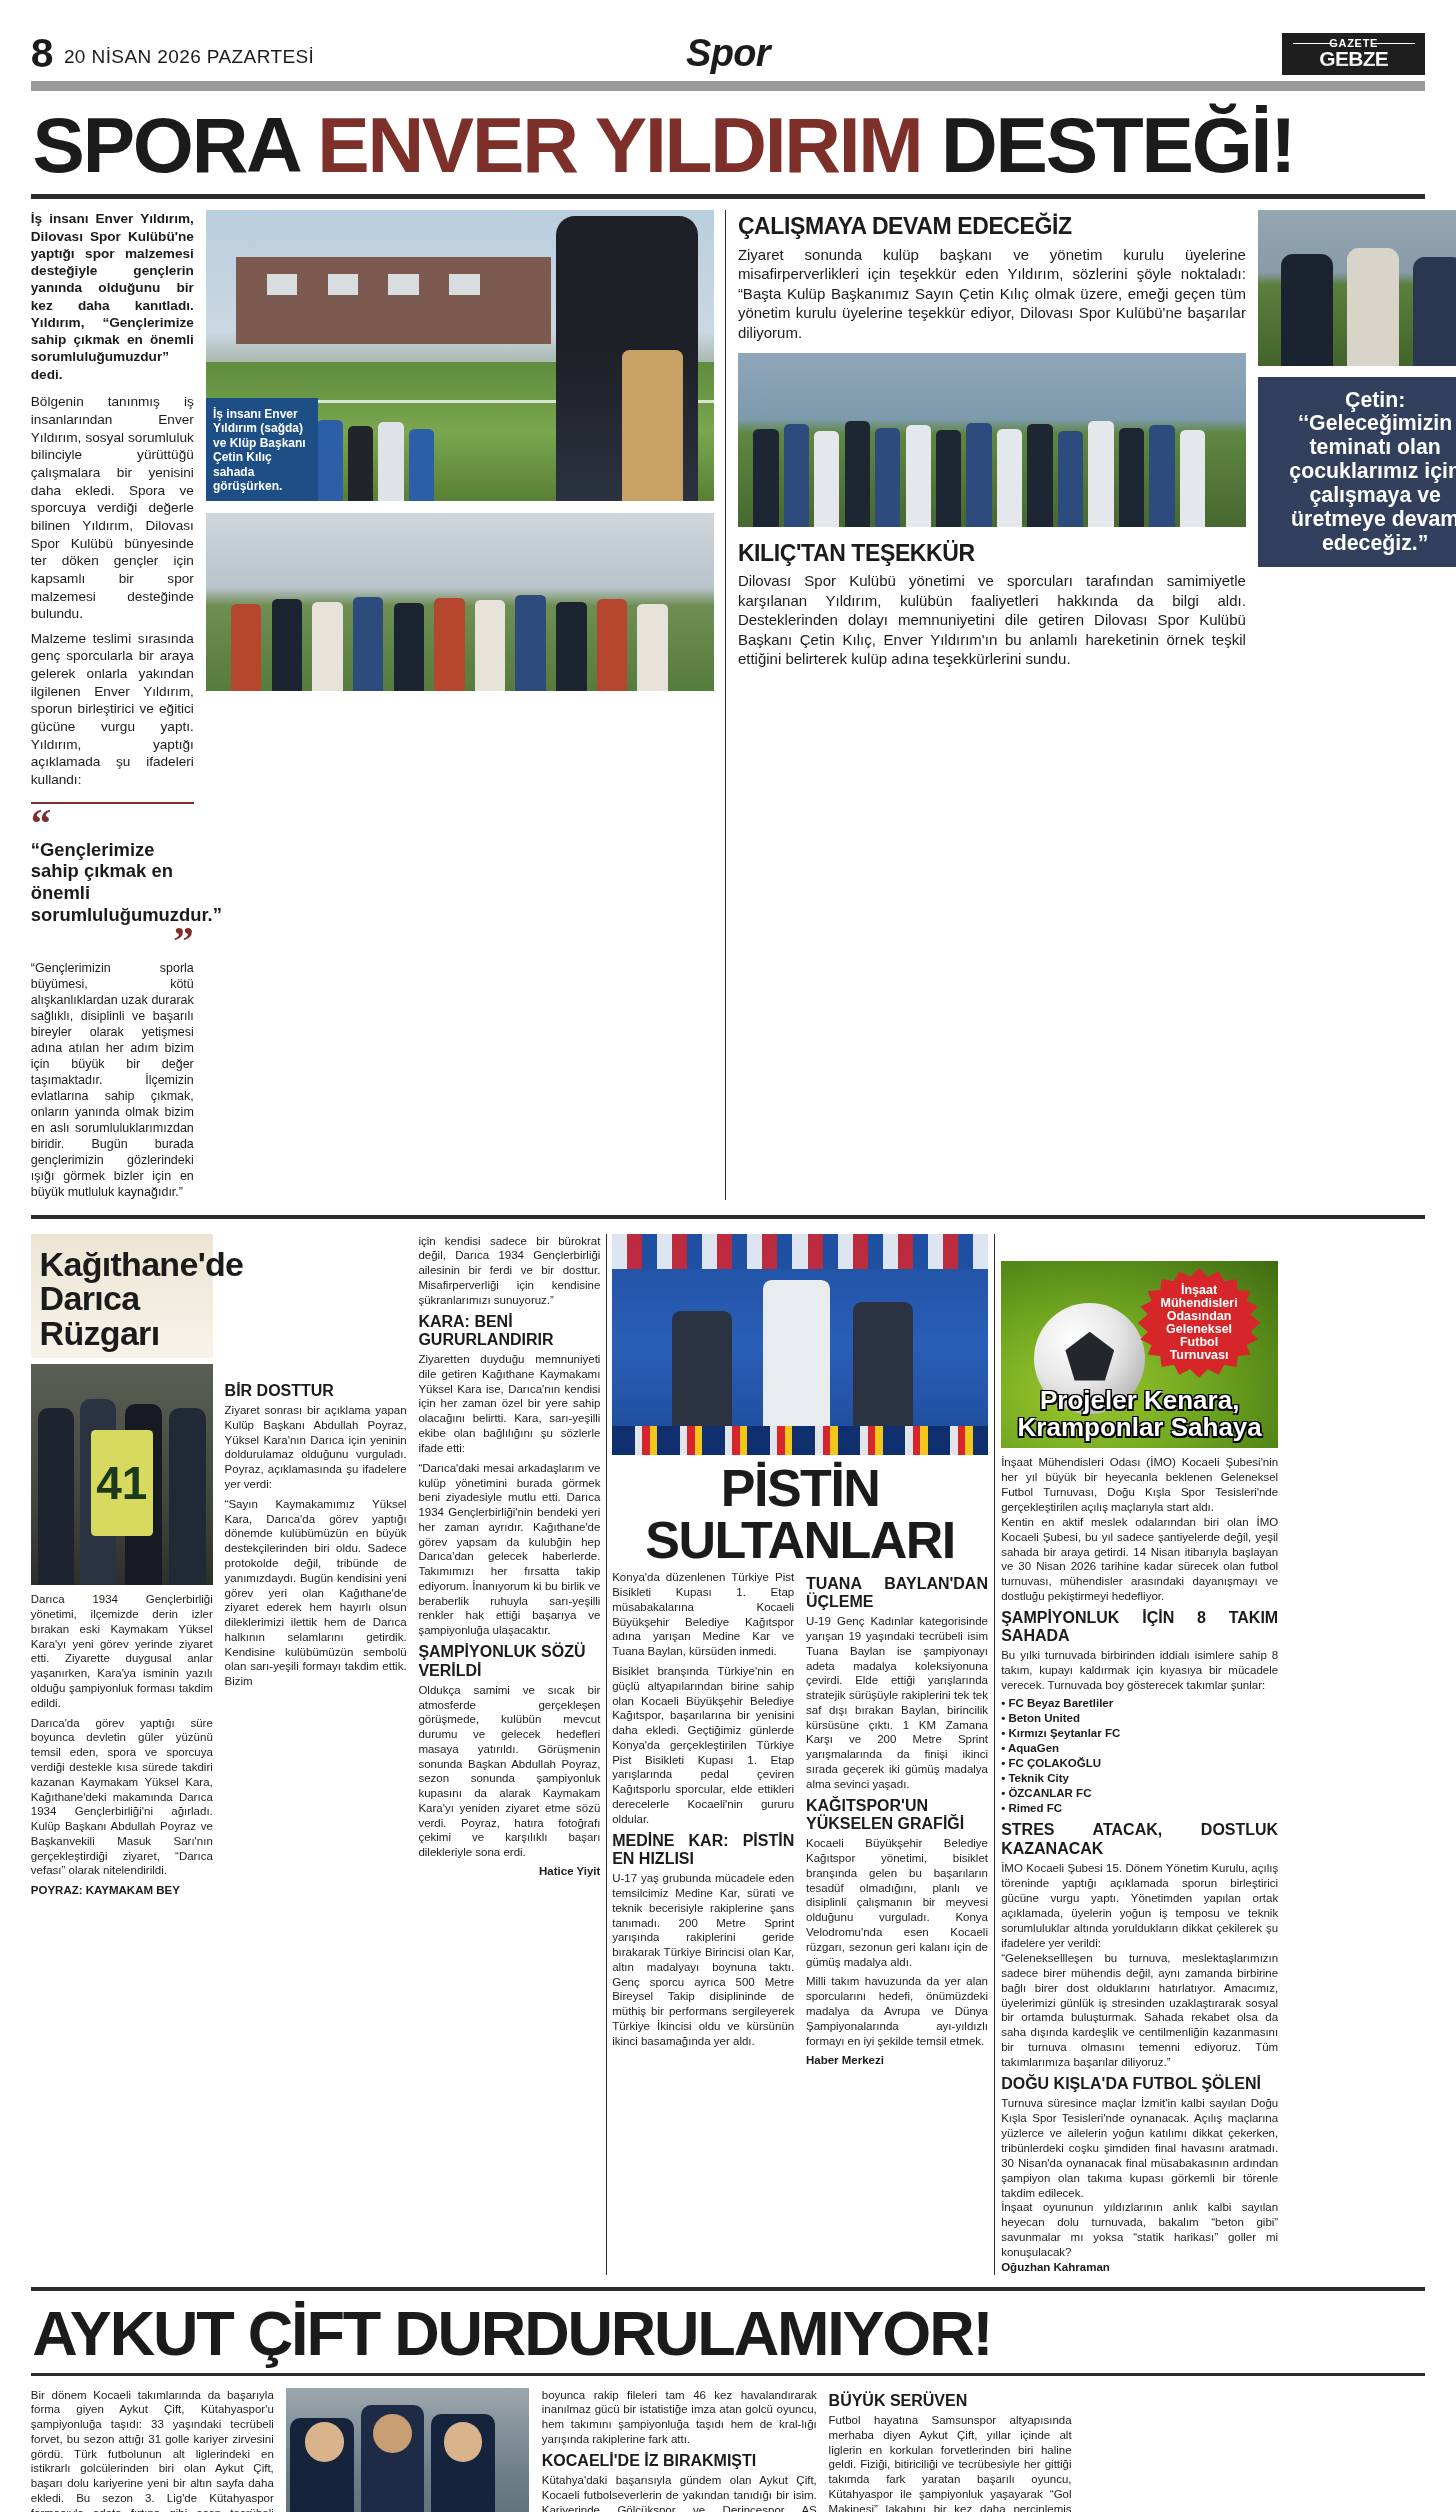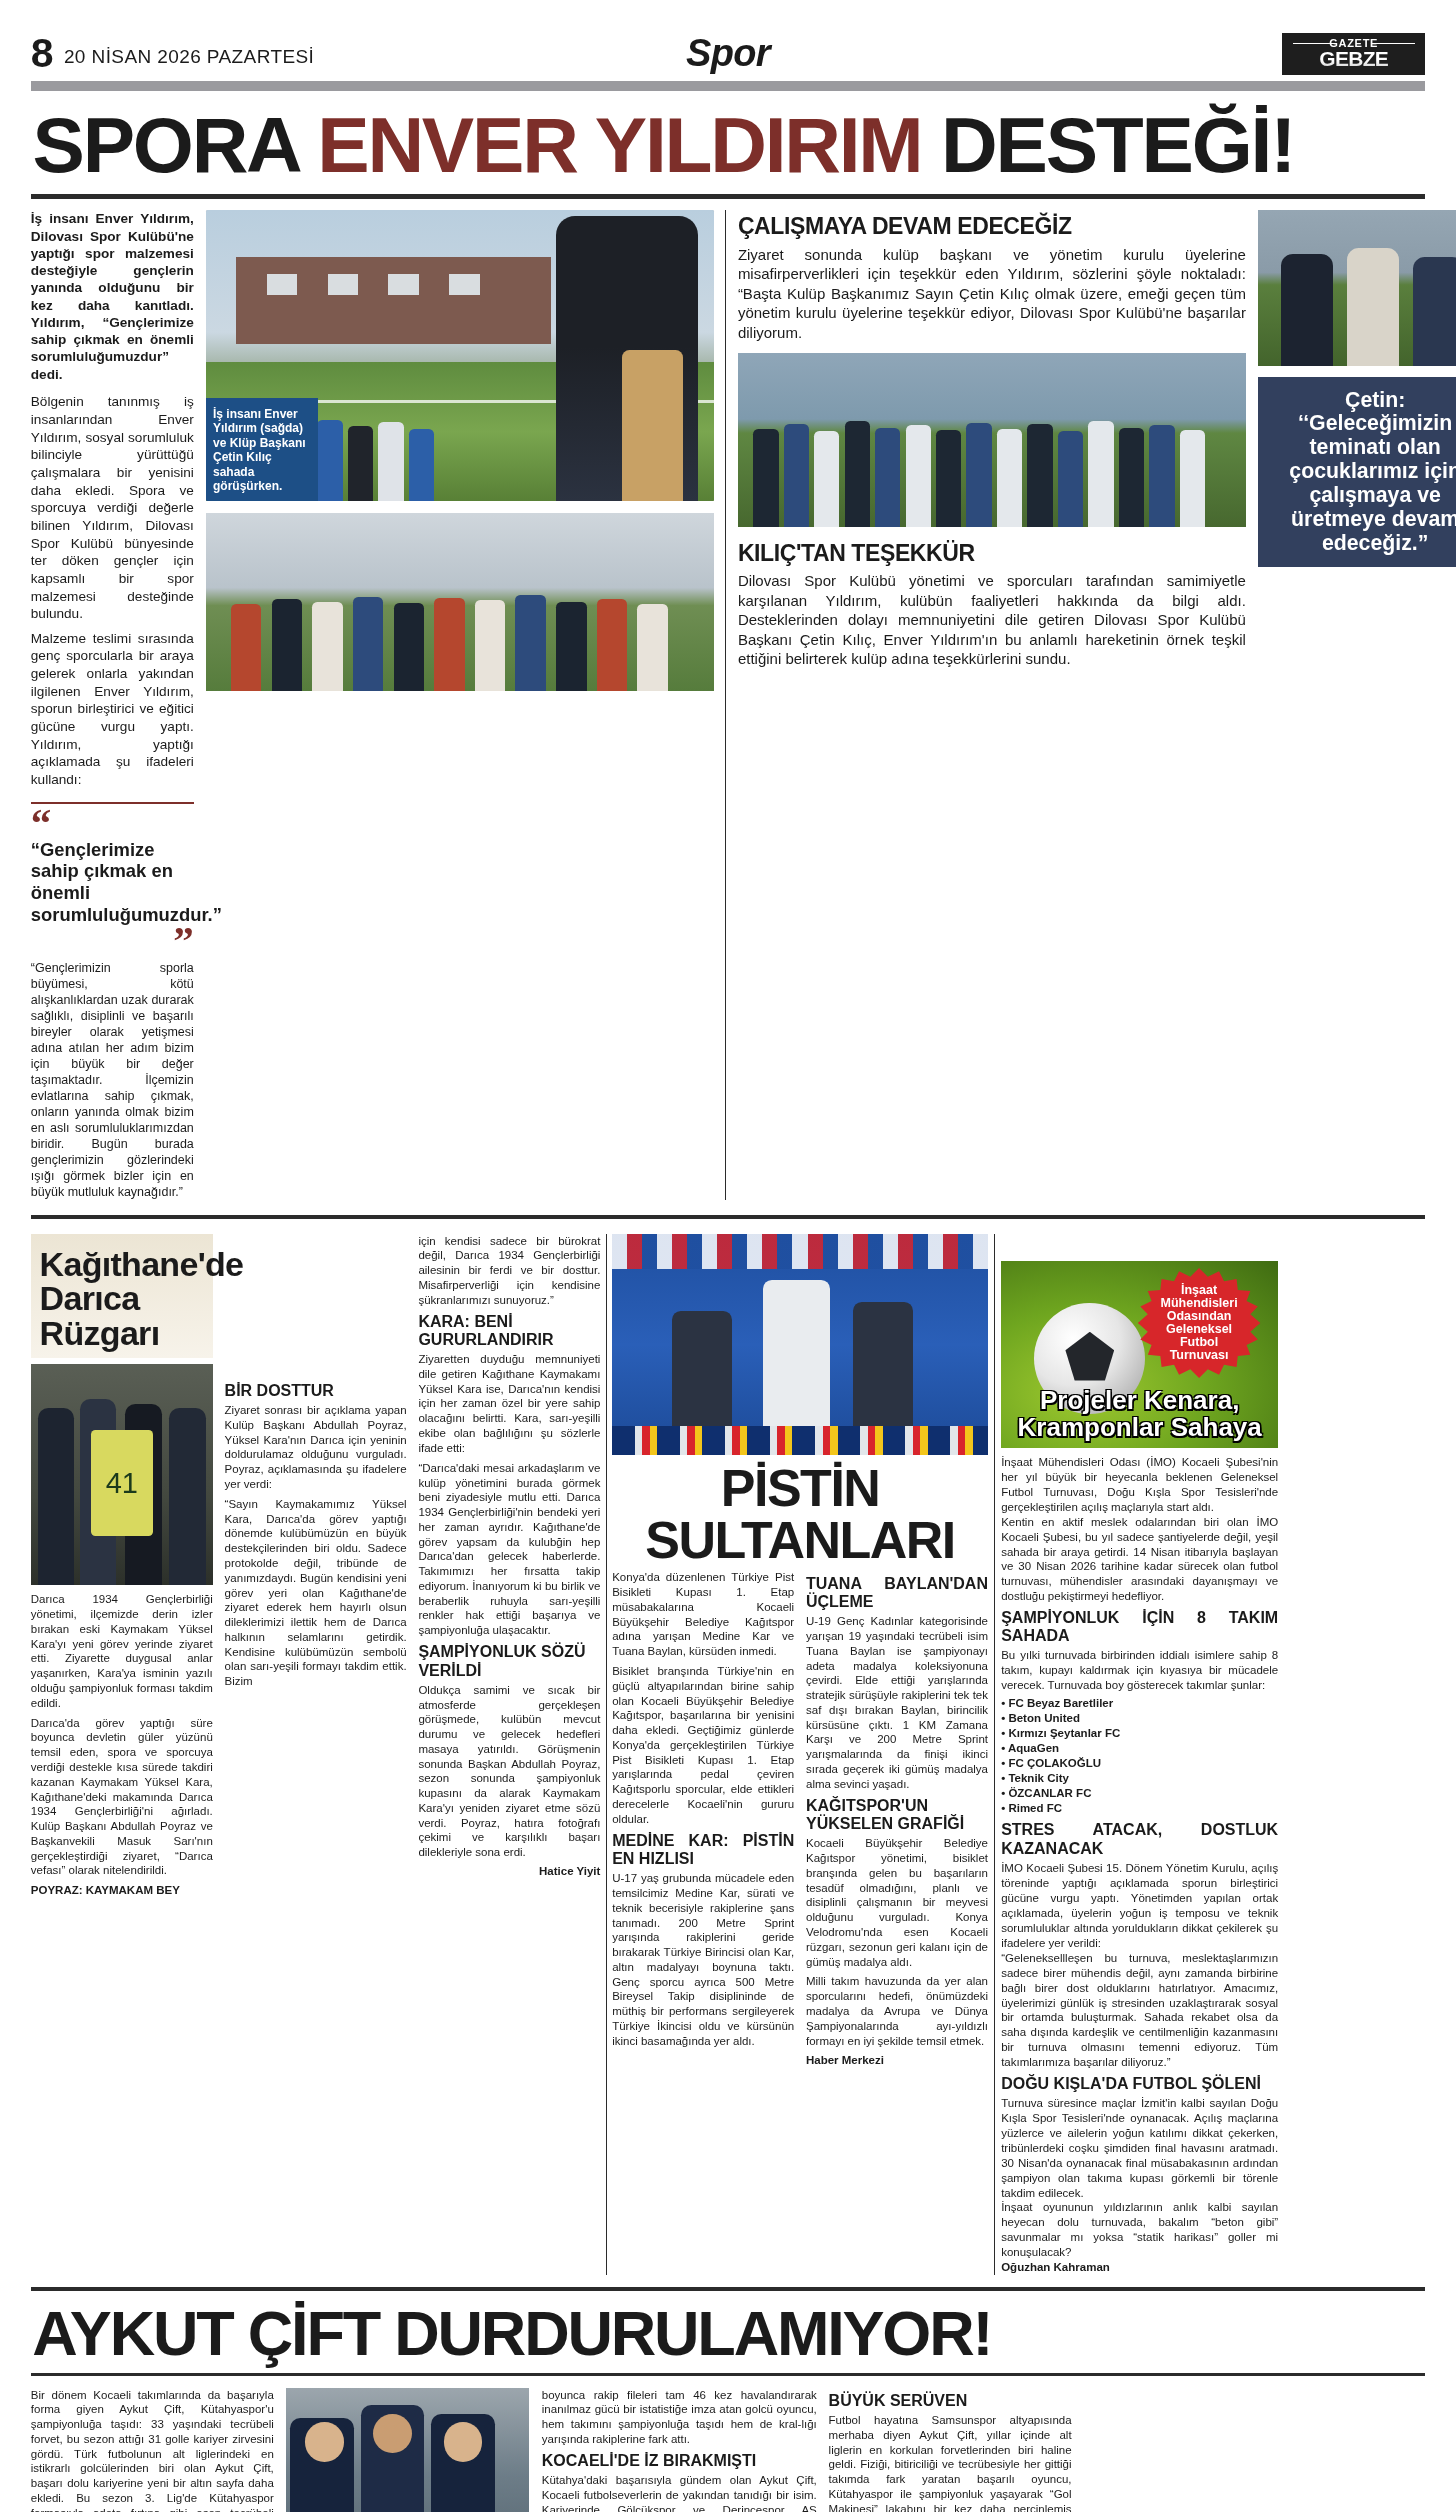--- a/index.html
+++ b/index.html
@@ -234,21 +234,21 @@
         <div>Kağıthane'de</div>
         <div>Darıca Rüzgarı</div>
       </div>
       <div class="ph" style="height:221px;margin:5.9px 0 7.4px 0;">
         <div style="position:absolute;inset:0;background:linear-gradient(180deg,#5a5f55 0%,#43483f 60%,#2c302a 100%);"></div>
         <div class="fig" style="left:4%;width:20%;height:80%;background:#1d2430;border-radius:10.3px 10.3px 0 0;"></div>
         <div class="fig" style="left:27%;width:20%;height:84%;background:#2b3342;border-radius:10.3px 10.3px 0 0;"></div>
         <div class="fig" style="left:52%;width:20%;height:82%;background:#161a22;border-radius:10.3px 10.3px 0 0;"></div>
         <div class="fig" style="left:76%;width:20%;height:80%;background:#222936;border-radius:10.3px 10.3px 0 0;"></div>
         <div style="position:absolute;left:33%;top:30%;width:34%;height:48%;background:#d8d95f;border-radius:4.4px;
-                    display:flex;align-items:center;justify-content:center;font-size:29px;font-weight:normal;color:#1b3a1b;">41</div>
+                    display:flex;align-items:center;justify-content:center;font-size:46px;font-weight:bold;color:#1b3a1b;">41</div>
       </div>
       <div class="col-txt">
         <p>Darıca 1934 Gençlerbirliği yönetimi, ilçemizde derin izler bırakan eski Kaymakam Yüksel Kara'yı yeni görev yerinde ziyaret etti. Ziyarette duygusal anlar yaşanırken, Kara'ya isminin yazılı olduğu şampiyonluk forması takdim edildi.</p>
         <p>Darıca'da görev yaptığı süre boyunca devletin güler yüzünü temsil eden, spora ve sporcuya verdiği destekle kısa sürede takdiri kazanan Kaymakam Yüksel Kara, Kağıthane'deki makamında Darıca 1934 Gençlerbirliği'ni ağırladı. Kulüp Başkanı Abdullah Poyraz ve Başkanvekili Masuk Sarı'nın gerçekleştirdiği ziyaret, “Darıca vefası” olarak nitelendirildi.</p>
         <div class="byline">POYRAZ: KAYMAKAM BEY</div>
       </div>
     </div>
     <div></div>
 
     <div style="padding-top:144px;">

